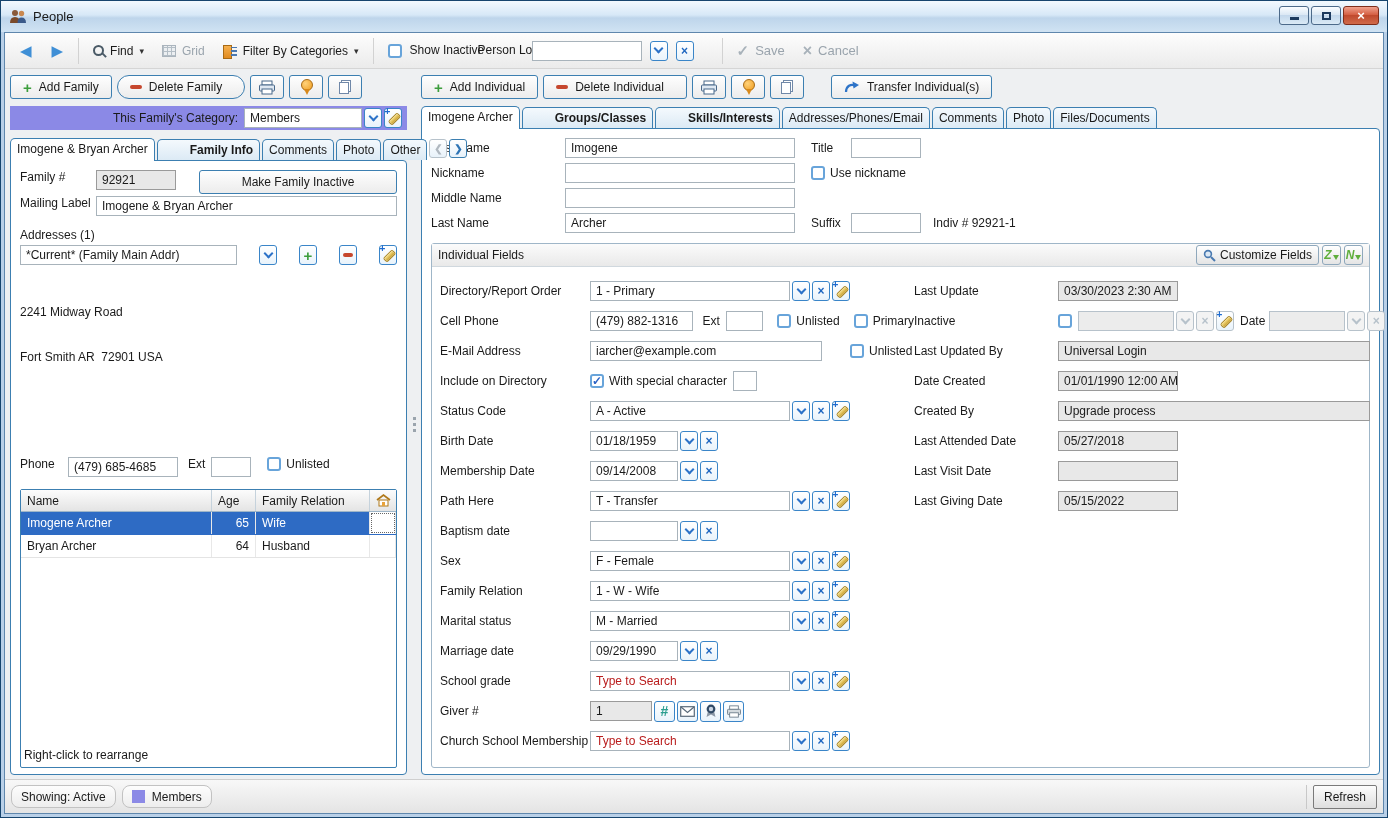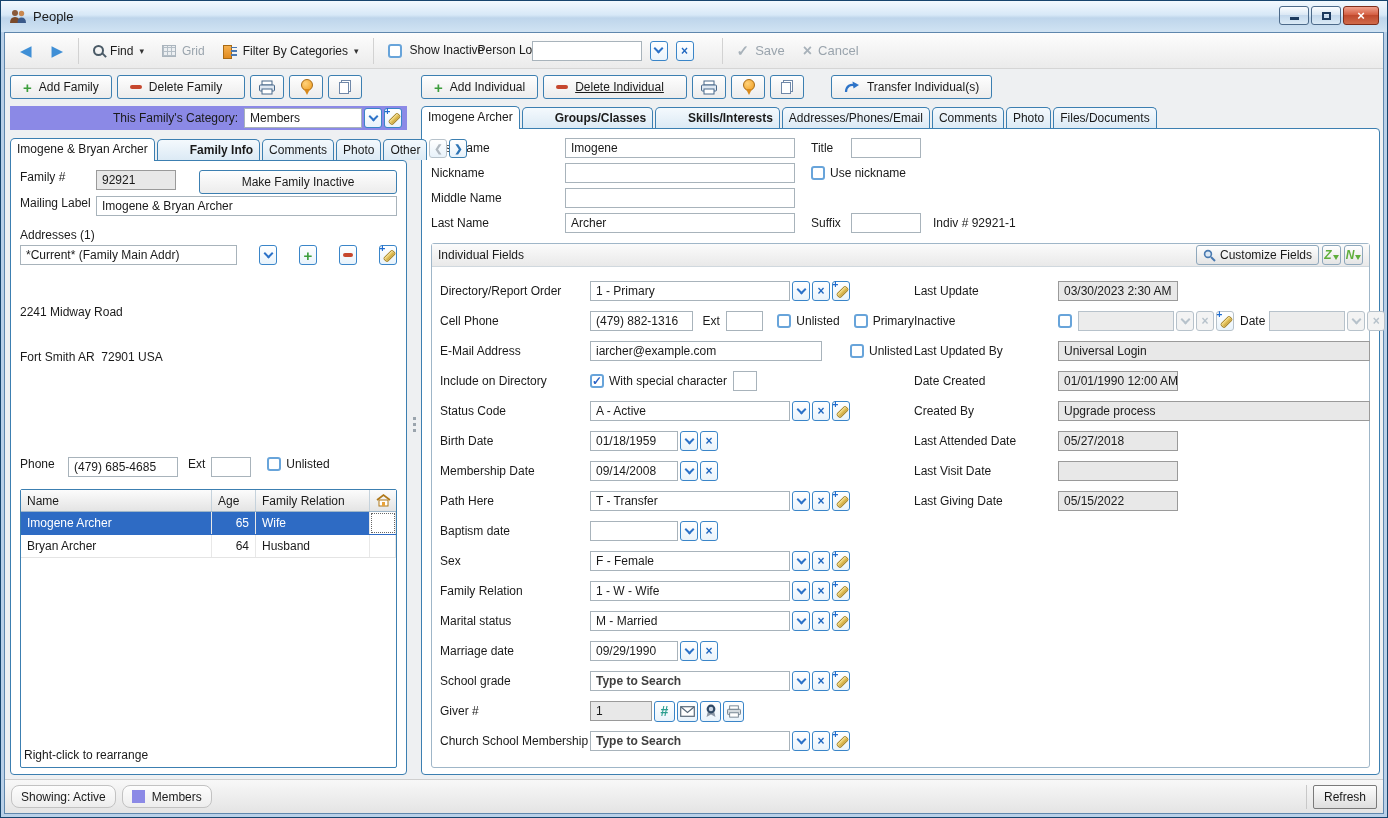--- a/index.html
+++ b/index.html
@@ -26,21 +26,21 @@
   .navarrow{font-size:15px;color:#3f8fd6;padding:0 9px;}
   .caret{font-size:9px;color:#333;}
   .dis-txt{color:#9aa4ad;}
   .two{width:50px;line-height:13px;}
   .lookup{width:110px;height:20px;background:#fff;border:1px solid #86a0b8;}
 
   
   .lb{font-size:12px;}
   .tb{height:20px;border:1px solid #a8b3bb;background:#fff;padding:0 5px;display:flex;align-items:center;white-space:nowrap;overflow:hidden;}
   .ro{background:#e8e8e8;border-color:#9a9a9a;}
-  .ph{color:#404040;font-weight:bold;}
+  .ph{color:#b91c1c;}
   .sq{width:18px;height:20px;border:1px solid #3a85c8;border-radius:3px;flex:none;display:flex;align-items:center;justify-content:center;
     background:linear-gradient(#ffffff,#e9f3fb);margin-left:2px;}
   .sq.xg{color:#1f67c0;font-weight:700;font-size:12px;}
   .sq.gplus{color:#3d9e3d;font-weight:800;font-size:15px;}
   .chev{width:7px;height:7px;border-right:2px solid #2c72c8;border-bottom:2px solid #2c72c8;transform:rotate(45deg);margin-top:-4px;}
   .sq.dis{border-color:#b7c2cb;background:#f3f3f3;}
   .sq.dis .chev{border-color:#b7c2cb;}
   .sq.dis.xg{color:#b7c2cb;}
   .tb.dis{background:#ececec;border-color:#b7c2cb;}
   .px{position:relative;width:15px;height:15px;}
@@ -230,21 +230,21 @@
     </div>
 
     <div class="main">
 
       <div class="lpanel">
         <div class="btnrow">
           <span class="btn">
             <span class="plus">+</span>
             <span>Add Family</span>
           </span>
-          <span class="btn" style="padding:0 22px 0 12px;">
+          <span class="btn" style="padding:0 22px 0 12px;border-radius:12px;">
             <span class="minusbar"></span>
             <span>Delete Family</span>
           </span>
           <span class="btn ibtn">
             <svg width="18" height="15" viewBox="0 0 18 15">
                 <rect x="4" y="1" width="10" height="4" fill="#fff" stroke="#49688a"></rect>
                 <rect x="1.5" y="5" width="15" height="6" rx="1" fill="#dfe8f2" stroke="#49688a"></rect>
                 <rect x="4" y="9" width="10" height="5" fill="#fff" stroke="#49688a"></rect>
               </svg>
           </span>
@@ -359,21 +359,21 @@
           <span class="dot"></span>
           <span class="dot"></span>
       </div>
 
       <div class="rpanel">
         <div class="btnrow">
           <span class="btn">
             <span class="plus">+</span>
             <span>Add Individual</span>
           </span>
-          <span class="btn" style="padding:0 22px 0 12px;text-decoration:underline;">
+          <span class="btn" style="padding:0 22px 0 12px;">
             <span class="minusbar"></span>
             <span>Delete Individual</span>
           </span>
           <span class="btn ibtn">
             <svg width="18" height="15" viewBox="0 0 18 15">
                 <rect x="4" y="1" width="10" height="4" fill="#fff" stroke="#49688a"></rect>
                 <rect x="1.5" y="5" width="15" height="6" rx="1" fill="#dfe8f2" stroke="#49688a"></rect>
                 <rect x="4" y="9" width="10" height="5" fill="#fff" stroke="#49688a"></rect>
               </svg>
           </span>

